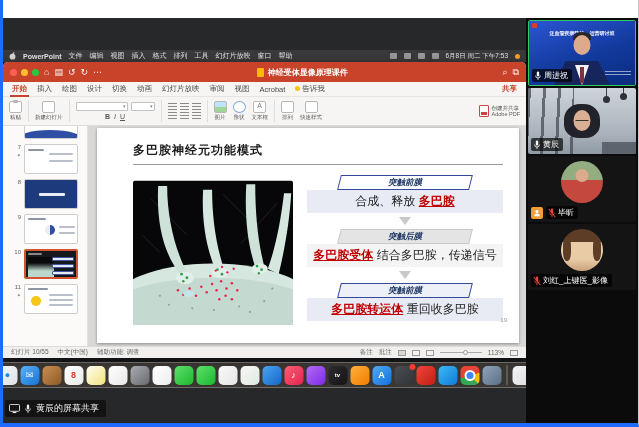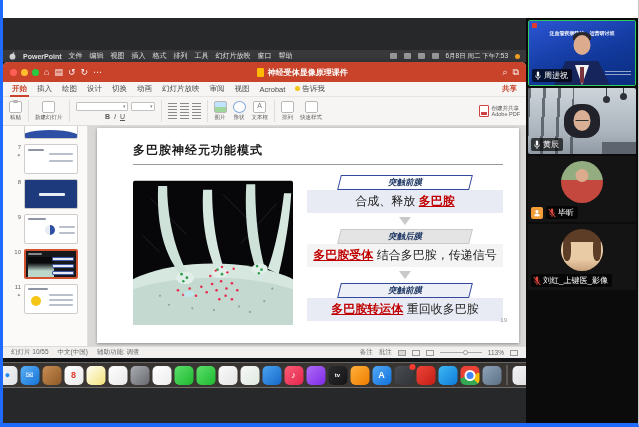--- a/index.html
+++ b/index.html
@@ -471,20 +471,32 @@
             <span class="bdg"></span>
           </span>
           <span class="dicon" style="background: linear-gradient(135deg, rgb(239, 68, 56), rgb(194, 31, 22));"></span>
           <span class="dicon" style="background: linear-gradient(135deg, rgb(61, 185, 245), rgb(15, 122, 217));"></span>
           <span class="dicon chrome"></span>
           <span class="dicon" style="background: linear-gradient(135deg, rgb(143, 163, 184), rgb(92, 113, 134));"></span>
           <span class="ddiv"></span>
           <span class="dicon" style="background: linear-gradient(135deg, rgb(244, 244, 246), rgb(220, 220, 224));"></span>
         </div>
 
+      <div class="sharechip">
+        <svg width="11" height="10" viewBox="0 0 12 11">
+            <rect x="0.5" y="0.5" width="11" height="7.5" rx="1" fill="none" stroke="#e8e8e8"></rect>
+            <rect x="4" y="8.5" width="4" height="1.5" fill="#e8e8e8"></rect>
+          </svg>
+        <svg width="8" height="10" viewBox="0 0 10 12">
+            <rect x="3.5" y="0.5" width="3" height="6" rx="1.5" fill="#e8e8e8"></rect>
+            <path d="M2 5.5a3 3 0 006 0" stroke="#e8e8e8" fill="none"></path>
+            <line x1="5" y1="8.5" x2="5" y2="11" stroke="#e8e8e8"></line>
+          </svg>
+        <span>黄辰的屏幕共享</span>
+      </div>
     </div>
 
     <div class="sidebar">
 
       <div class="tile speaking">
         <div class="vid conf">
           <span class="logo"></span>
           <span class="bannertxt">泛血管疾病防治…运营研讨班</span>
           <span class="hairm"></span>
             <span class="face"></span>

